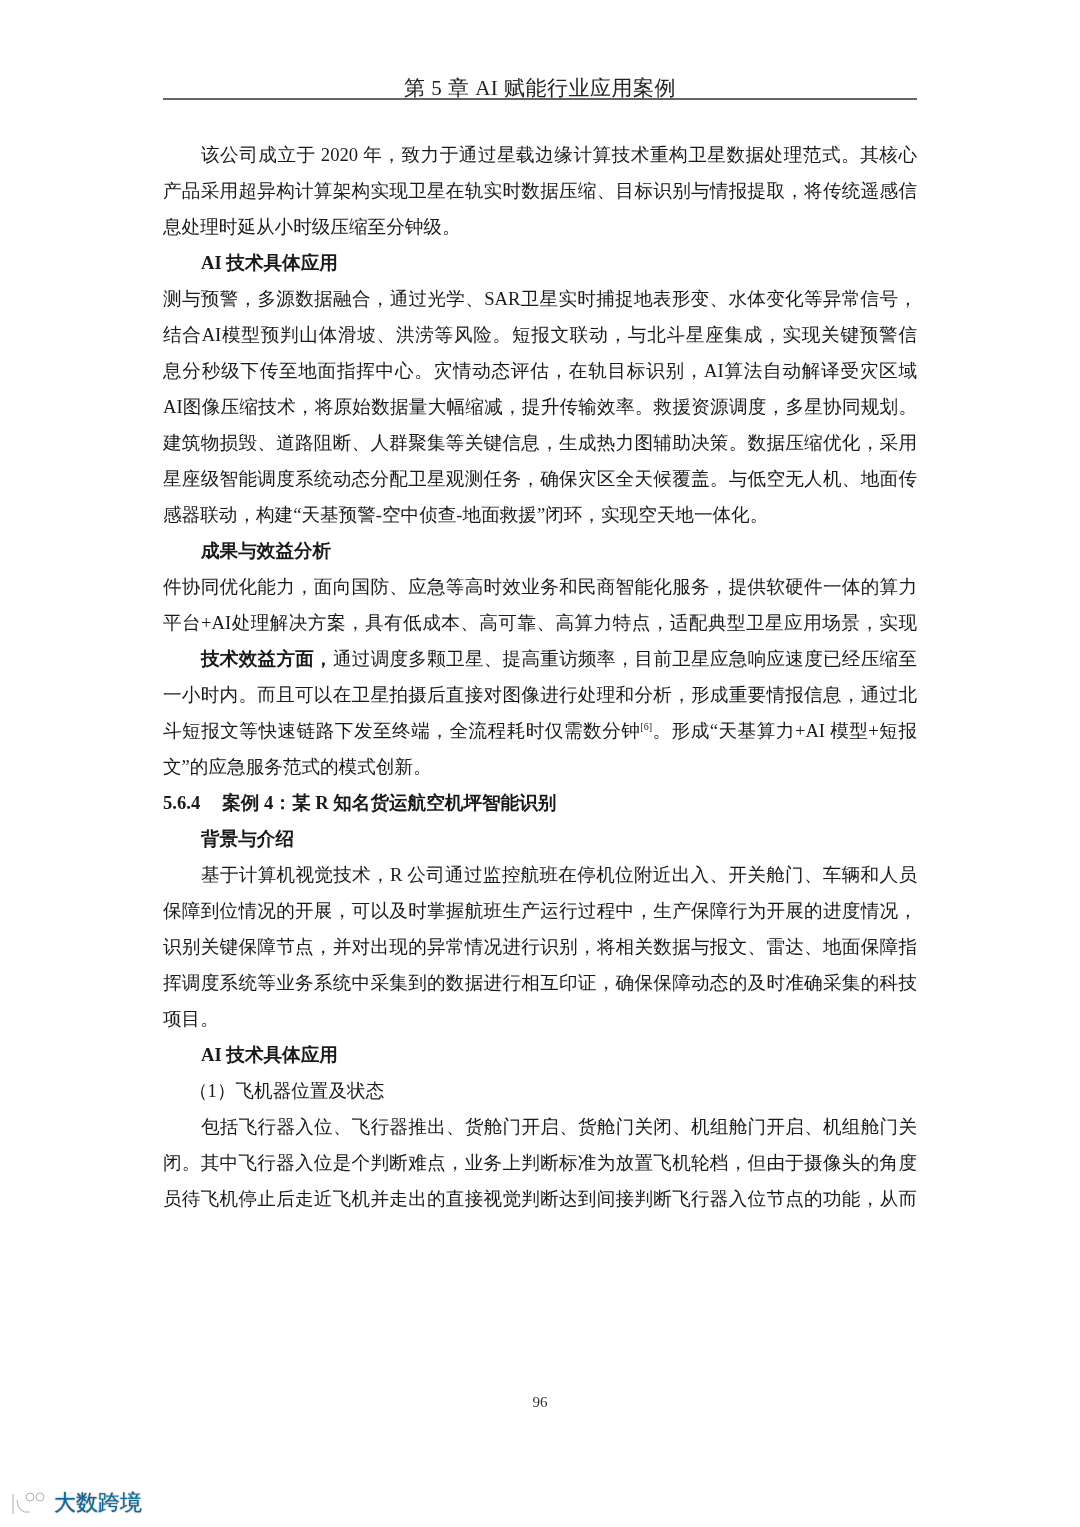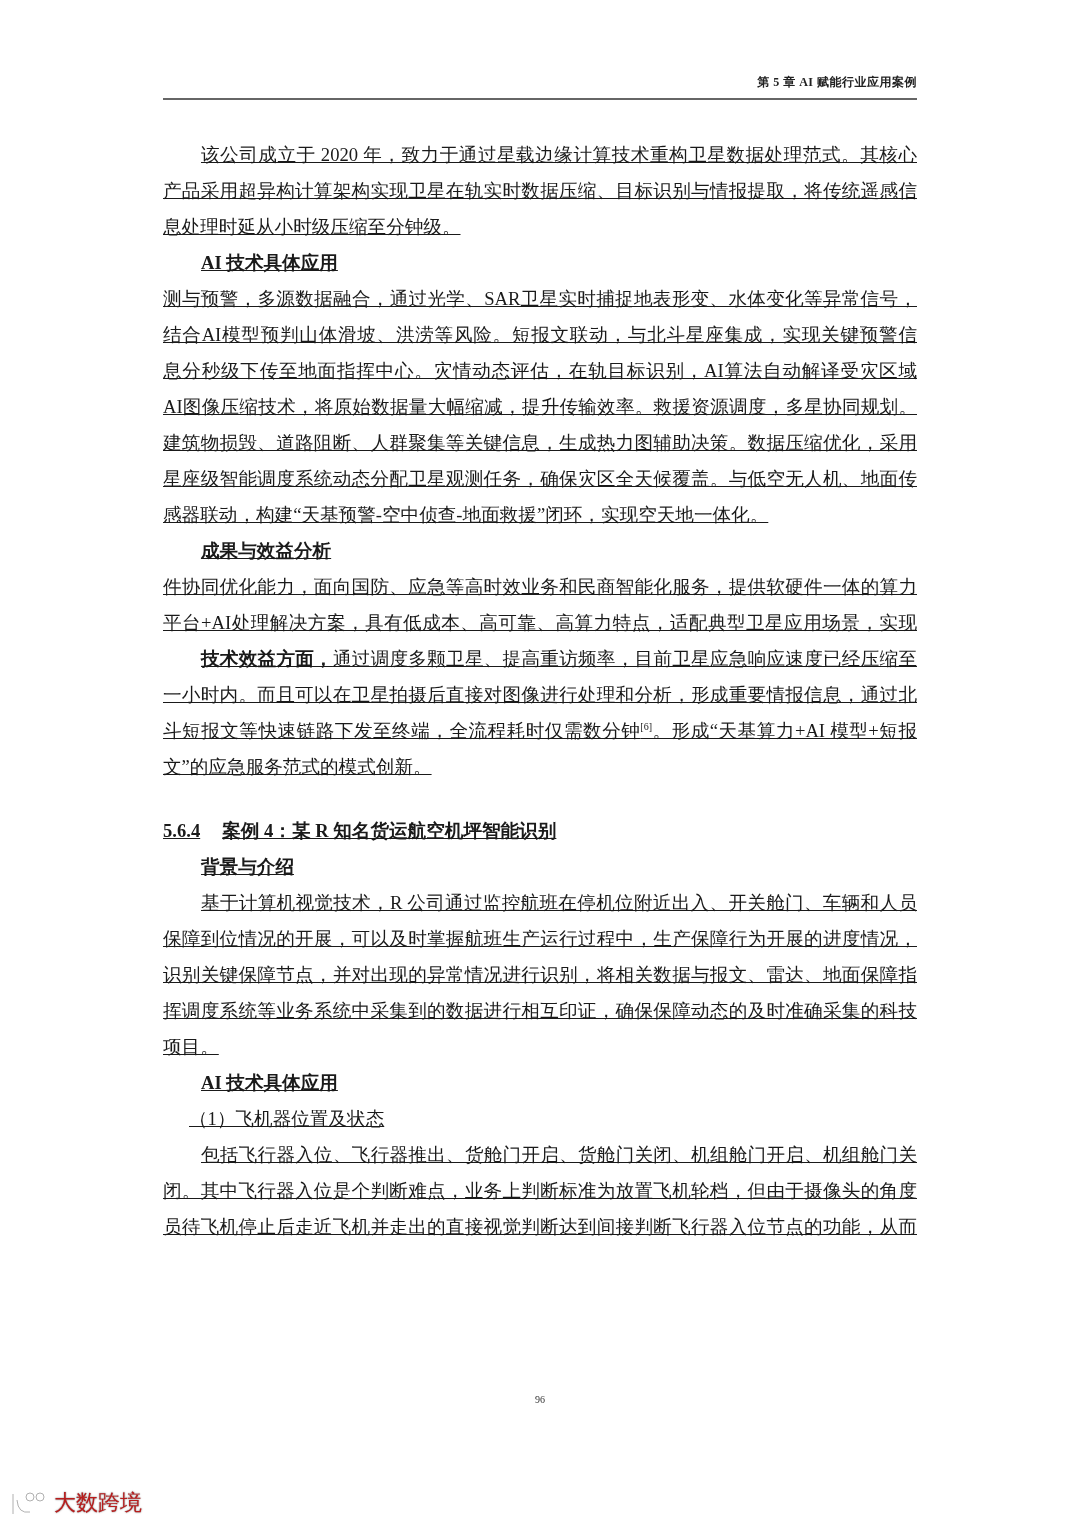--- a/index.html
+++ b/index.html
@@ -1,33 +1,33 @@
 <!DOCTYPE html>
 <html><head>
 <meta charset="utf-8">
 <style>
   html, body { margin: 0; padding: 0; background: #ffffff; }
   body { width: 1080px; height: 1527px; position: relative; overflow: hidden;
          font-family: "Liberation Serif", "DejaVu Serif", serif; color: #1a1a1a; }
-  .page-header { position: absolute; left: 163px; top: 74px; width: 754px; text-align: right;
-                 font-size: 12px; font-weight: bold; color: #222; letter-spacing: 0.5px; }
+  .page-header { position: absolute; left: 163px; top: 74px; width: 754px; text-align: center;
+                 font-size: 21px; font-weight: normal; color: #222; letter-spacing: 0.5px; }
   .header-rule { position: absolute; left: 163px; top: 98px; width: 754px; height: 2px; background: #666; }
   .content { position: absolute; left: 163px; top: 137px; width: 754px; }
   .line { height: 36px; line-height: 36px; font-size: 18.6px; white-space: nowrap;
-          text-align: justify; text-align-last: justify; overflow: hidden; text-decoration: underline; }
+          text-align: justify; text-align-last: justify; overflow: hidden; }
   .line.last { text-align-last: left; }
   .indent { padding-left: 38px; }
   .bold { font-weight: bold; }
   .heading { text-align-last: left; }
-  .section-heading { font-weight: bold; text-align-last: left; margin-top: 28px; }
+  .section-heading { font-weight: bold; text-align-last: left; }
   sup { font-size: 10px; line-height: 0; vertical-align: 7px; }
   .page-number { position: absolute; left: 0; width: 1080px; top: 1394px; text-align: center;
-                 font-size: 10px; color: #333; }
+                 font-size: 15px; color: #333; }
   .watermark { position: absolute; left: 8px; top: 1488px; display: flex; align-items: center; gap: 6px;
-               color: #b91c1c; font-family: "DejaVu Sans", sans-serif; font-size: 22px;
+               color: #0369a1; font-family: "DejaVu Sans", sans-serif; font-size: 22px;
                text-shadow: 0 0 2px #9a9a9a, 0 0 1px #9a9a9a; }
   .watermark-logo { width: 40px; height: 30px; }
 </style>
 </head>
 <body>
 
 <div class="page-header">第 5 章 AI 赋能行业应用案例</div>
 <div class="header-rule"></div>
 
 <div class="content">

